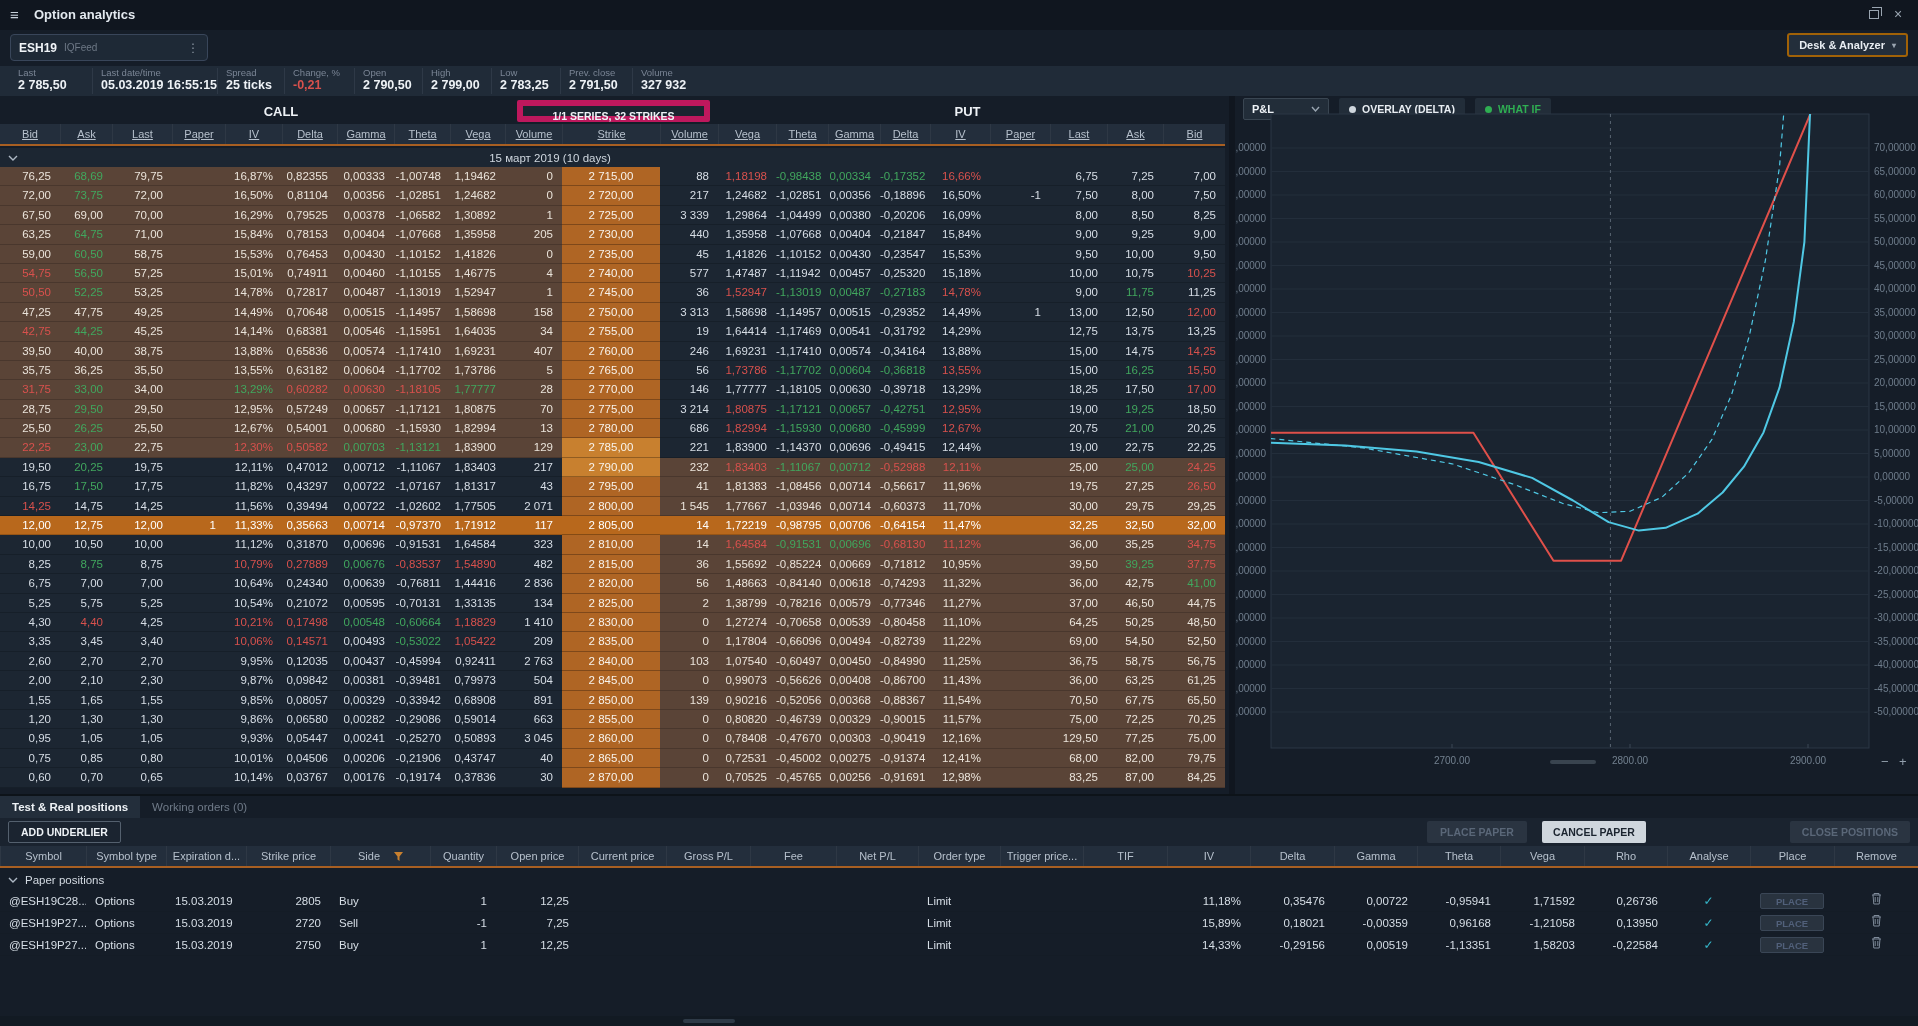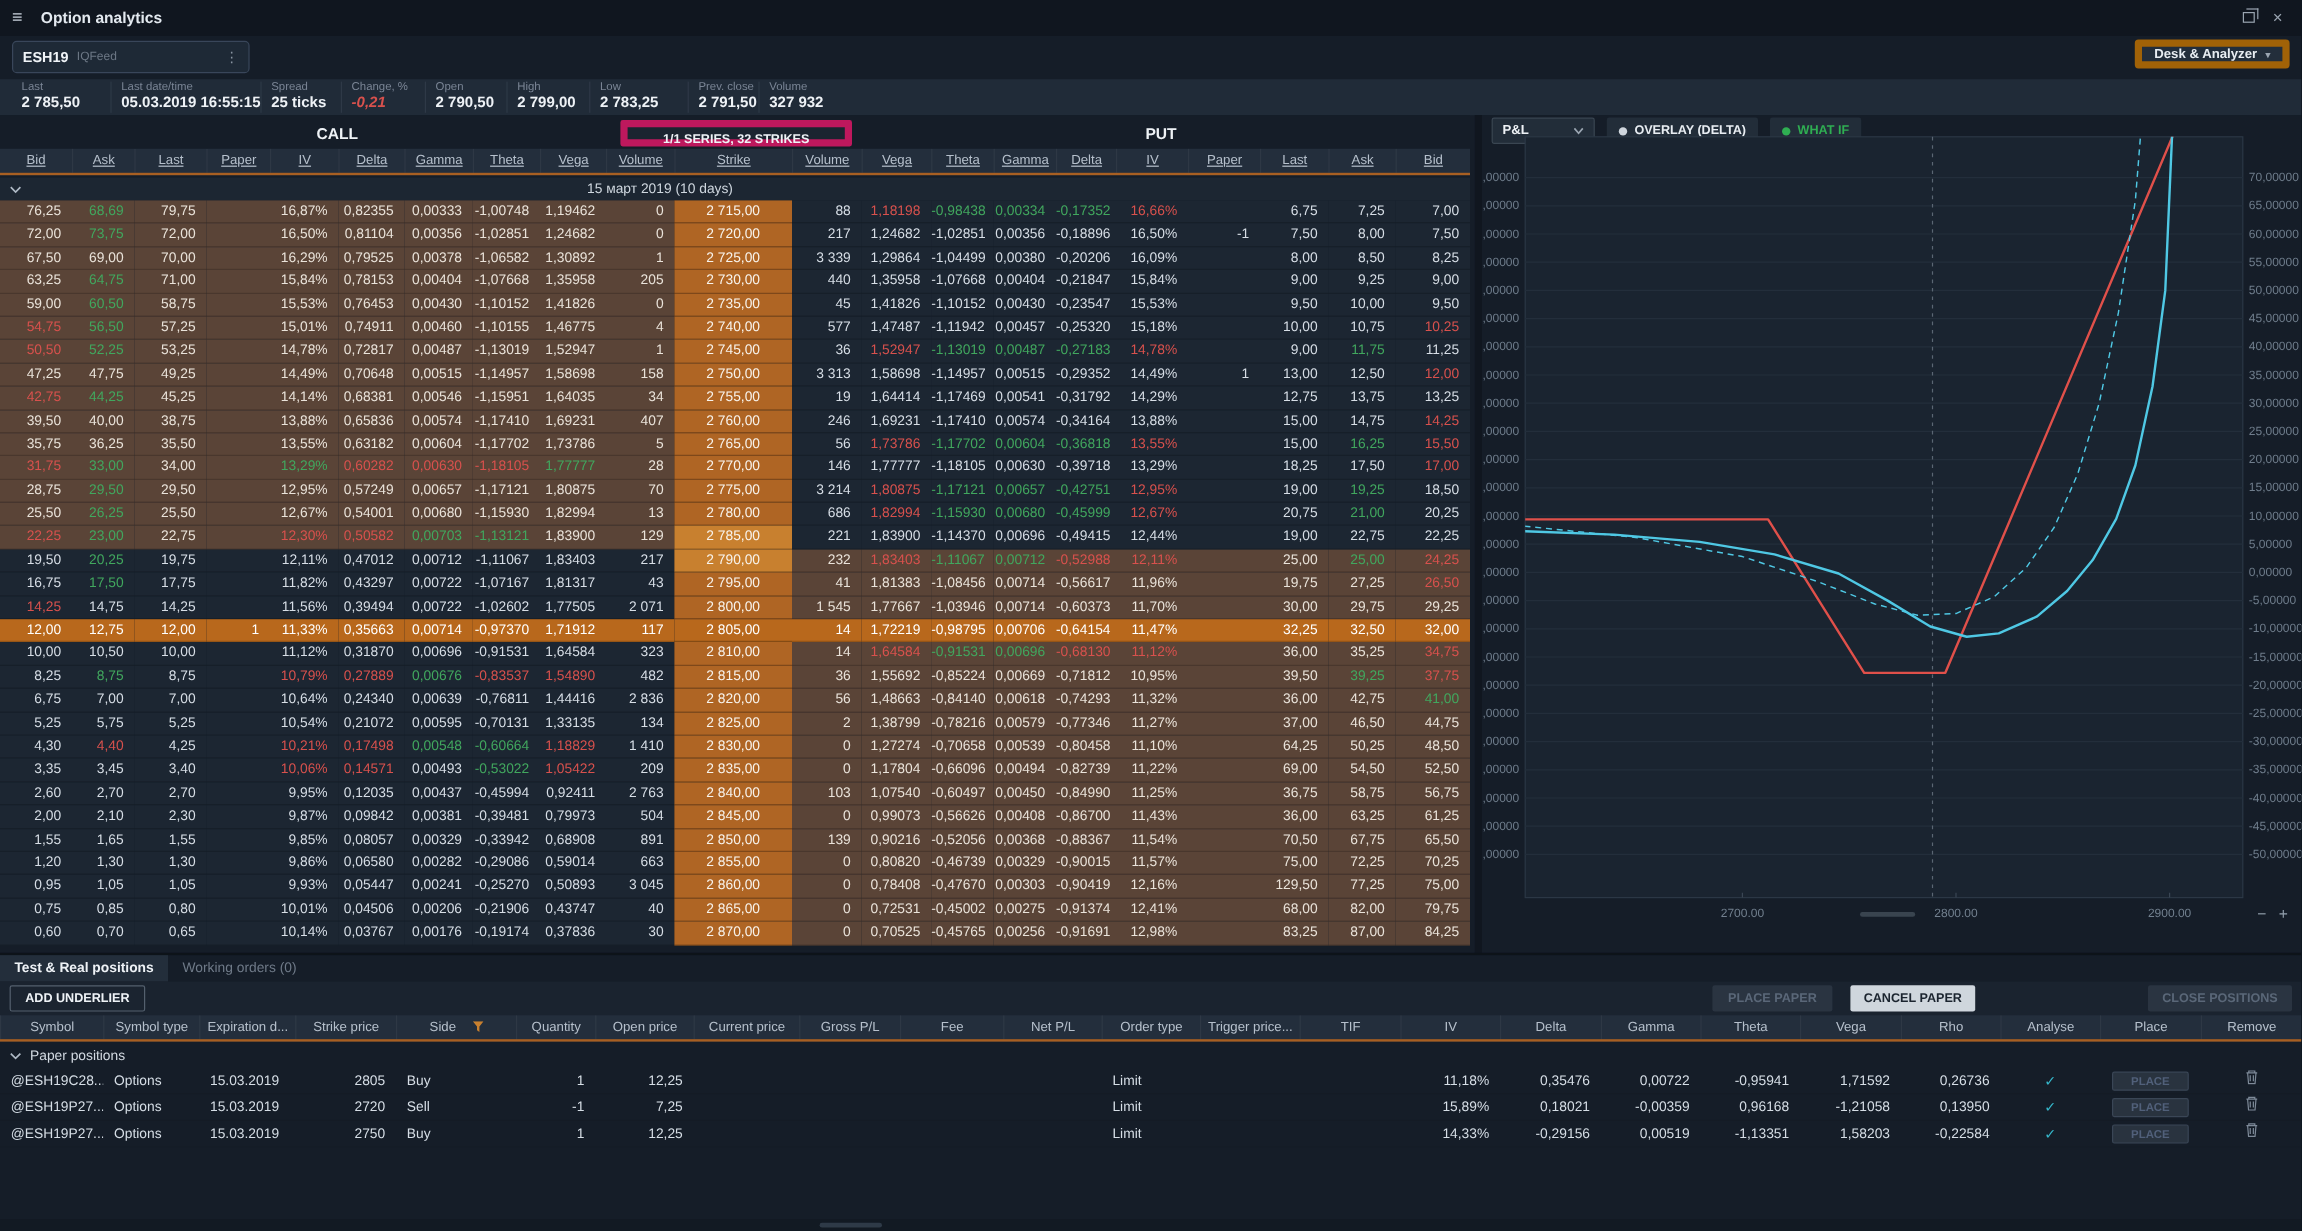--- a/index.html
+++ b/index.html
@@ -17,29 +17,29 @@
   .winctrl.restore { right:36px; }
   .winctrl.close { right:12px; font-size:14px; }
   .restore-glyph { position:relative; display:inline-block; width:10px; height:9px; border:1px solid #9aa5b1; margin-top:3px; background:#10161f; }
   .restore-glyph:before { content:""; position:absolute; left:2px; top:-4px; width:9px; height:8px; border:1px solid #9aa5b1; border-bottom:none; border-left:none; }
   
   .symrow { position:absolute; left:0; top:30px; width:1918px; height:36px; }
   .symbox { position:absolute; left:10px; top:4px; width:198px; height:27px; background:#1e2936; border:1px solid #39465a; border-radius:4px; display:flex; align-items:center; padding:0 8px; cursor:pointer; }
   .symcode { font-weight:bold; color:#f0f4f8; font-size:12px; }
   .symfeed { color:#6d7886; font-size:10px; margin-left:7px; flex:1; }
   .kebab { color:#8a95a2; font-size:12px; }
-  .deskbtn { position:absolute; right:10px; top:3px; height:24px; background:#232e3b; border:6px solid #a16207; border-radius:3px; color:#e8edf2; font-weight:bold; font-size:11px; padding:0 10px; display:flex; align-items:center; gap:7px; cursor:pointer; }
+  .deskbtn { position:absolute; right:10px; top:3px; height:24px; background:#232e3b; border:2px solid #a16207; border-radius:3px; color:#e8edf2; font-weight:bold; font-size:11px; padding:0 10px; display:flex; align-items:center; gap:7px; cursor:pointer; }
   .deskbtn .tri { font-size:8px; color:#9aa5b1; }
   
   .quotebar { position:absolute; left:0; top:66px; width:1918px; height:30px; background:#202b38; }
   .qfield { position:absolute; top:2px; padding-left:8px; border-left:1px solid #2e3947; height:26px; }
   .qfield:first-child { border-left:none; }
   .qlabel { font-size:9.5px; color:#7a8595; line-height:10px; }
   .qvalue { font-size:12.5px; font-weight:bold; color:#eef2f6; line-height:14px; white-space:nowrap; }
-  .qvalue.neg { color:#d8514d;font-style:italic; }
+  .qvalue.neg { color:#d8514d; }
   
   .chain { position:absolute; left:0; top:96px; width:1225px; height:698px; background:#151d28; }
   .chain-sec { position:absolute; left:0; top:4px; width:1225px; height:24px; }
   .seclabel { position:absolute; top:4px; font-size:13px; font-weight:bold; color:#eef2f6; }
   .seclabel.call { left:0; width:562px; text-align:center; }
   .seclabel.put { left:710px; width:515px; text-align:center; }
   .seriesbtn { position:absolute; left:517px; top:0px; width:193px; height:22px; border:6px solid #be185d; border-radius:2px; color:#eef2f6; font-weight:bold; font-size:10.5px; text-align:center; line-height:20px; background:#1b2430; cursor:pointer; white-space:nowrap; }
   .chain-grid { display:grid; grid-template-columns:60px 52px 60px 53px 57px 55px 57px 56px 55px 57px 98px 58px 58px 52px 52px 50px 60px 60px 57px 56px 62px; }
   .chain-head { position:absolute; left:0; top:28px; width:1225px; height:22px; background:#232e3c; border-bottom:2px solid #a85f22; }
   .chain-head .hcell { font-size:11px; color:#b6c0cc; text-align:center; line-height:20px; border-left:1px solid rgba(255,255,255,0.05); overflow:hidden; cursor:pointer;text-decoration:underline; }
@@ -137,21 +137,21 @@
         <div class="qvalue">2 790,50</div>
       </div>
       <div class="qfield" style="left: 422px;">
         <div class="qlabel">High</div>
         <div class="qvalue">2 799,00</div>
       </div>
       <div class="qfield" style="left: 491px;">
         <div class="qlabel">Low</div>
         <div class="qvalue">2 783,25</div>
       </div>
-      <div class="qfield" style="left: 560px; margin-left: 13px;">
+      <div class="qfield" style="left: 560px;">
         <div class="qlabel">Prev. close</div>
         <div class="qvalue">2 791,50</div>
       </div>
       <div class="qfield" style="left: 632px;">
         <div class="qlabel">Volume</div>
         <div class="qvalue">327 932</div>
       </div>
     </div>
 
   <div class="chain">

